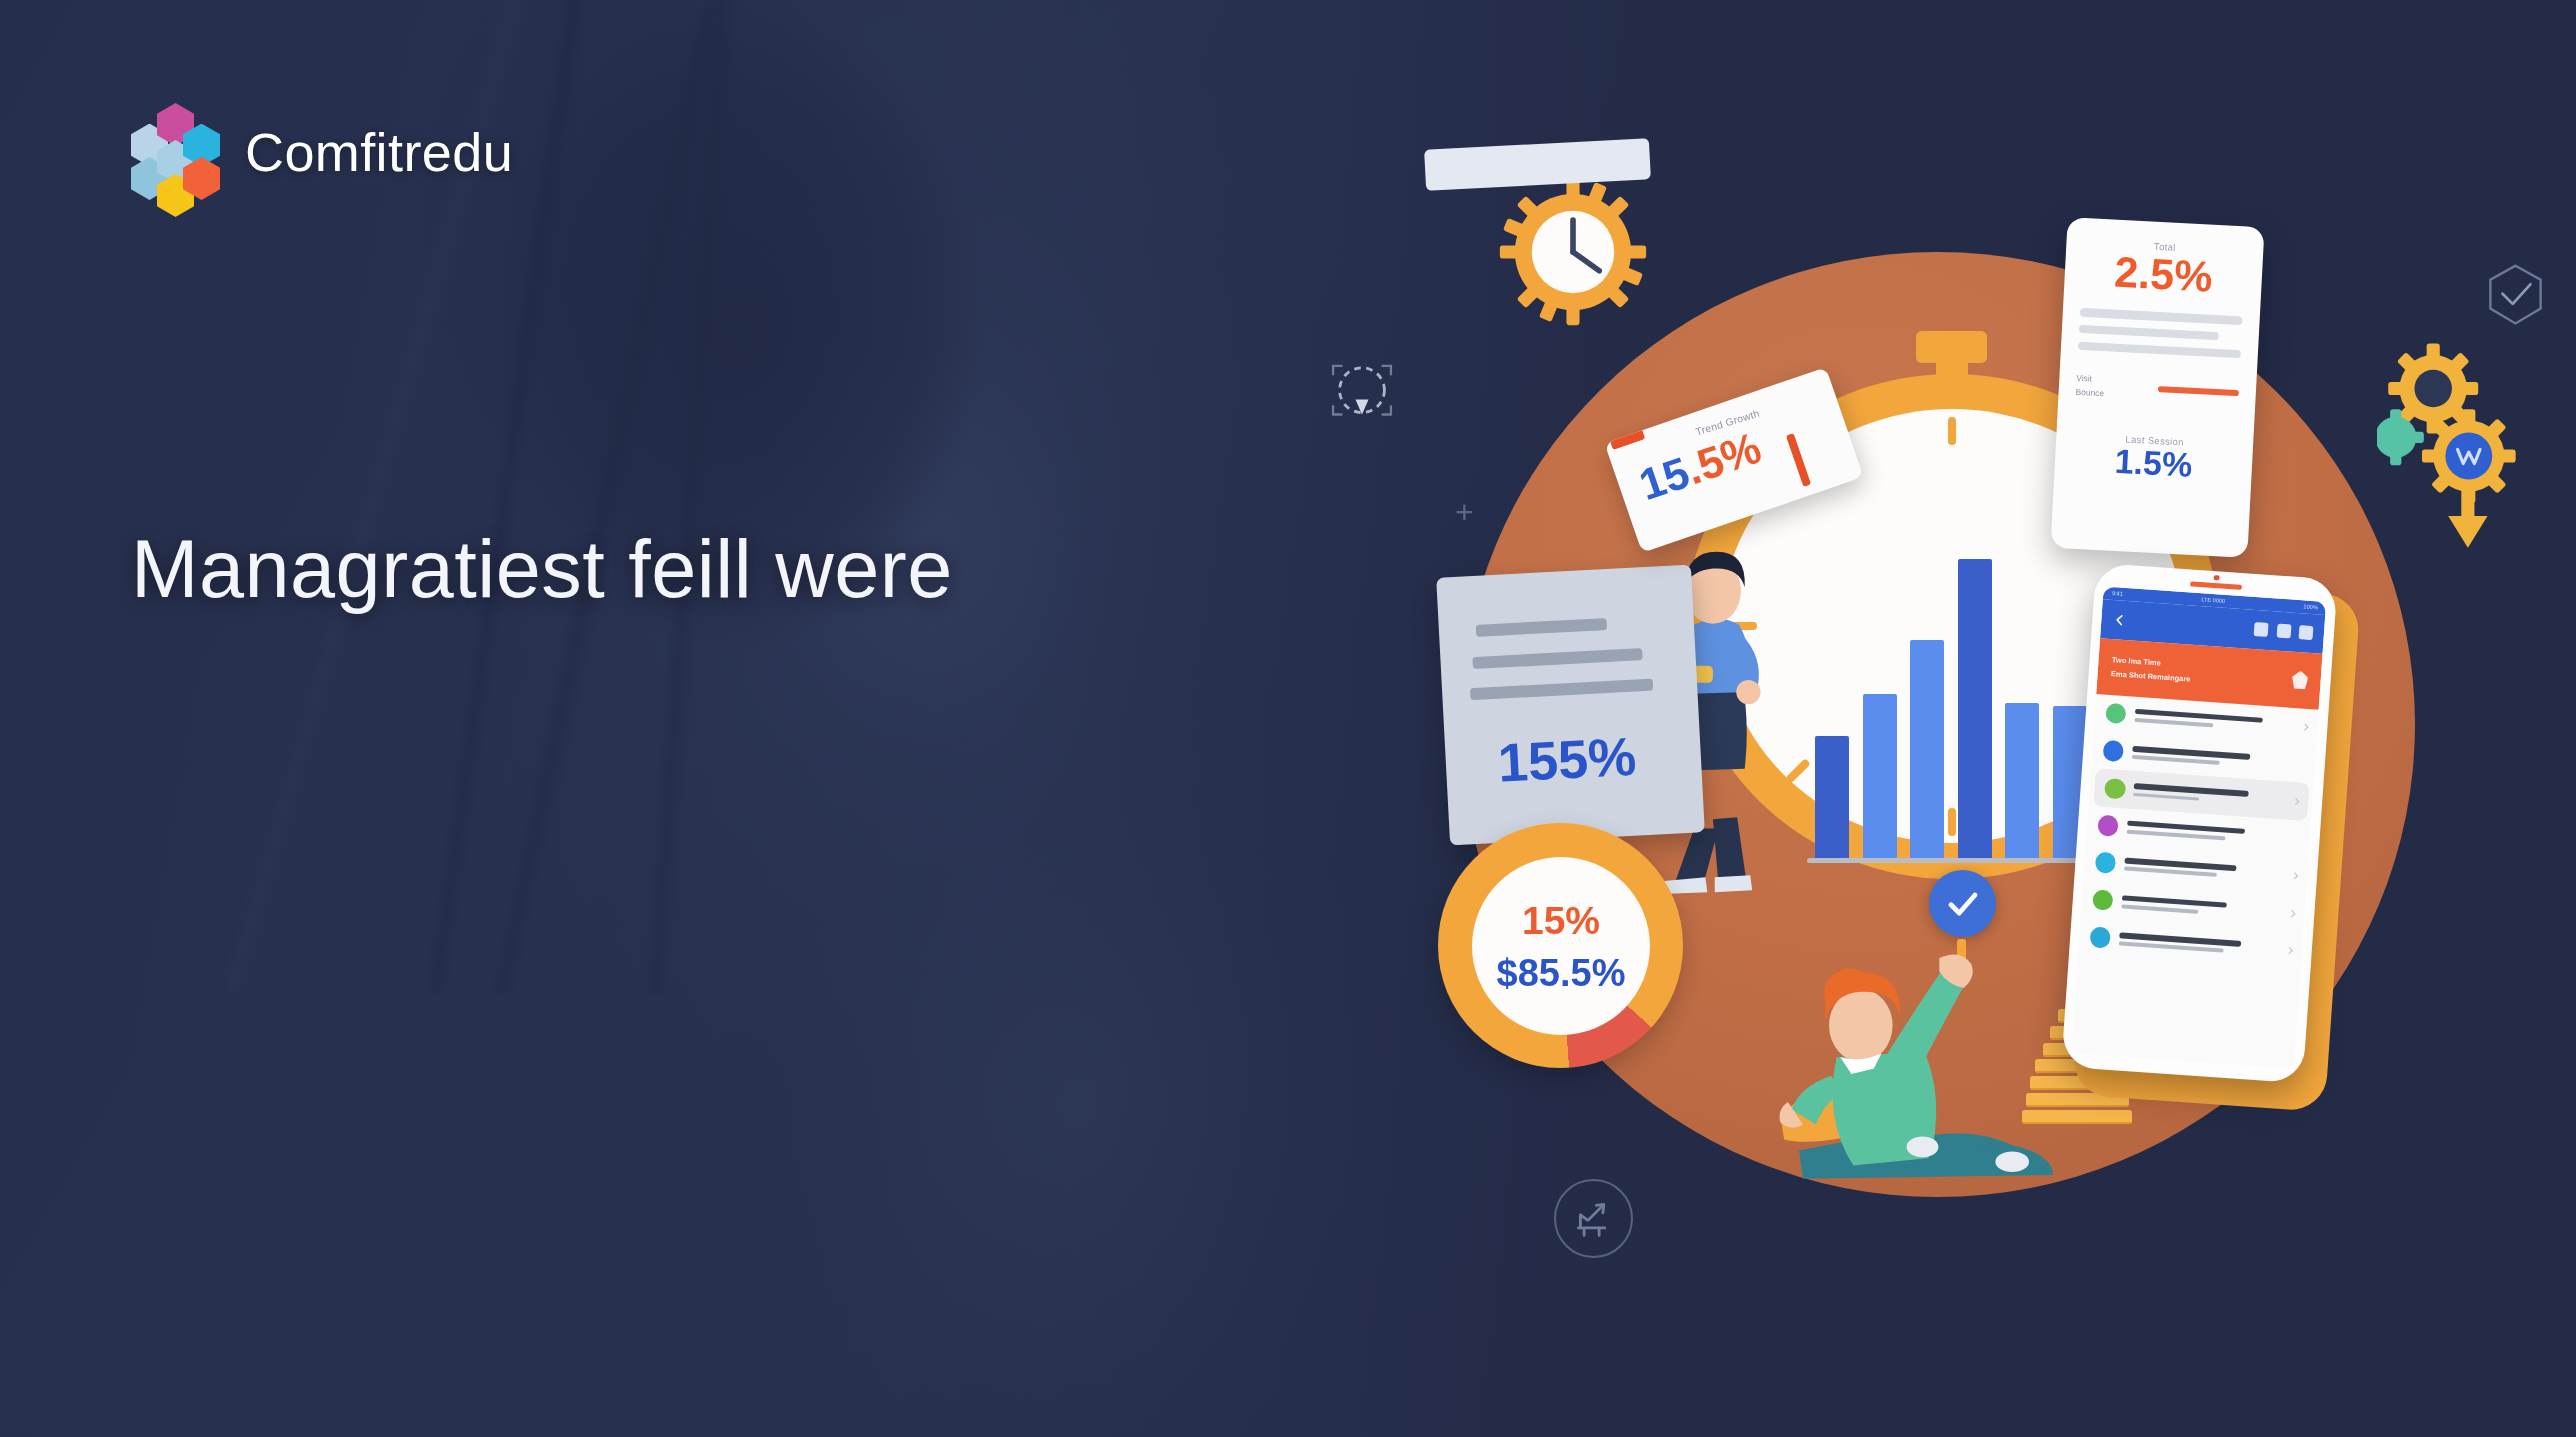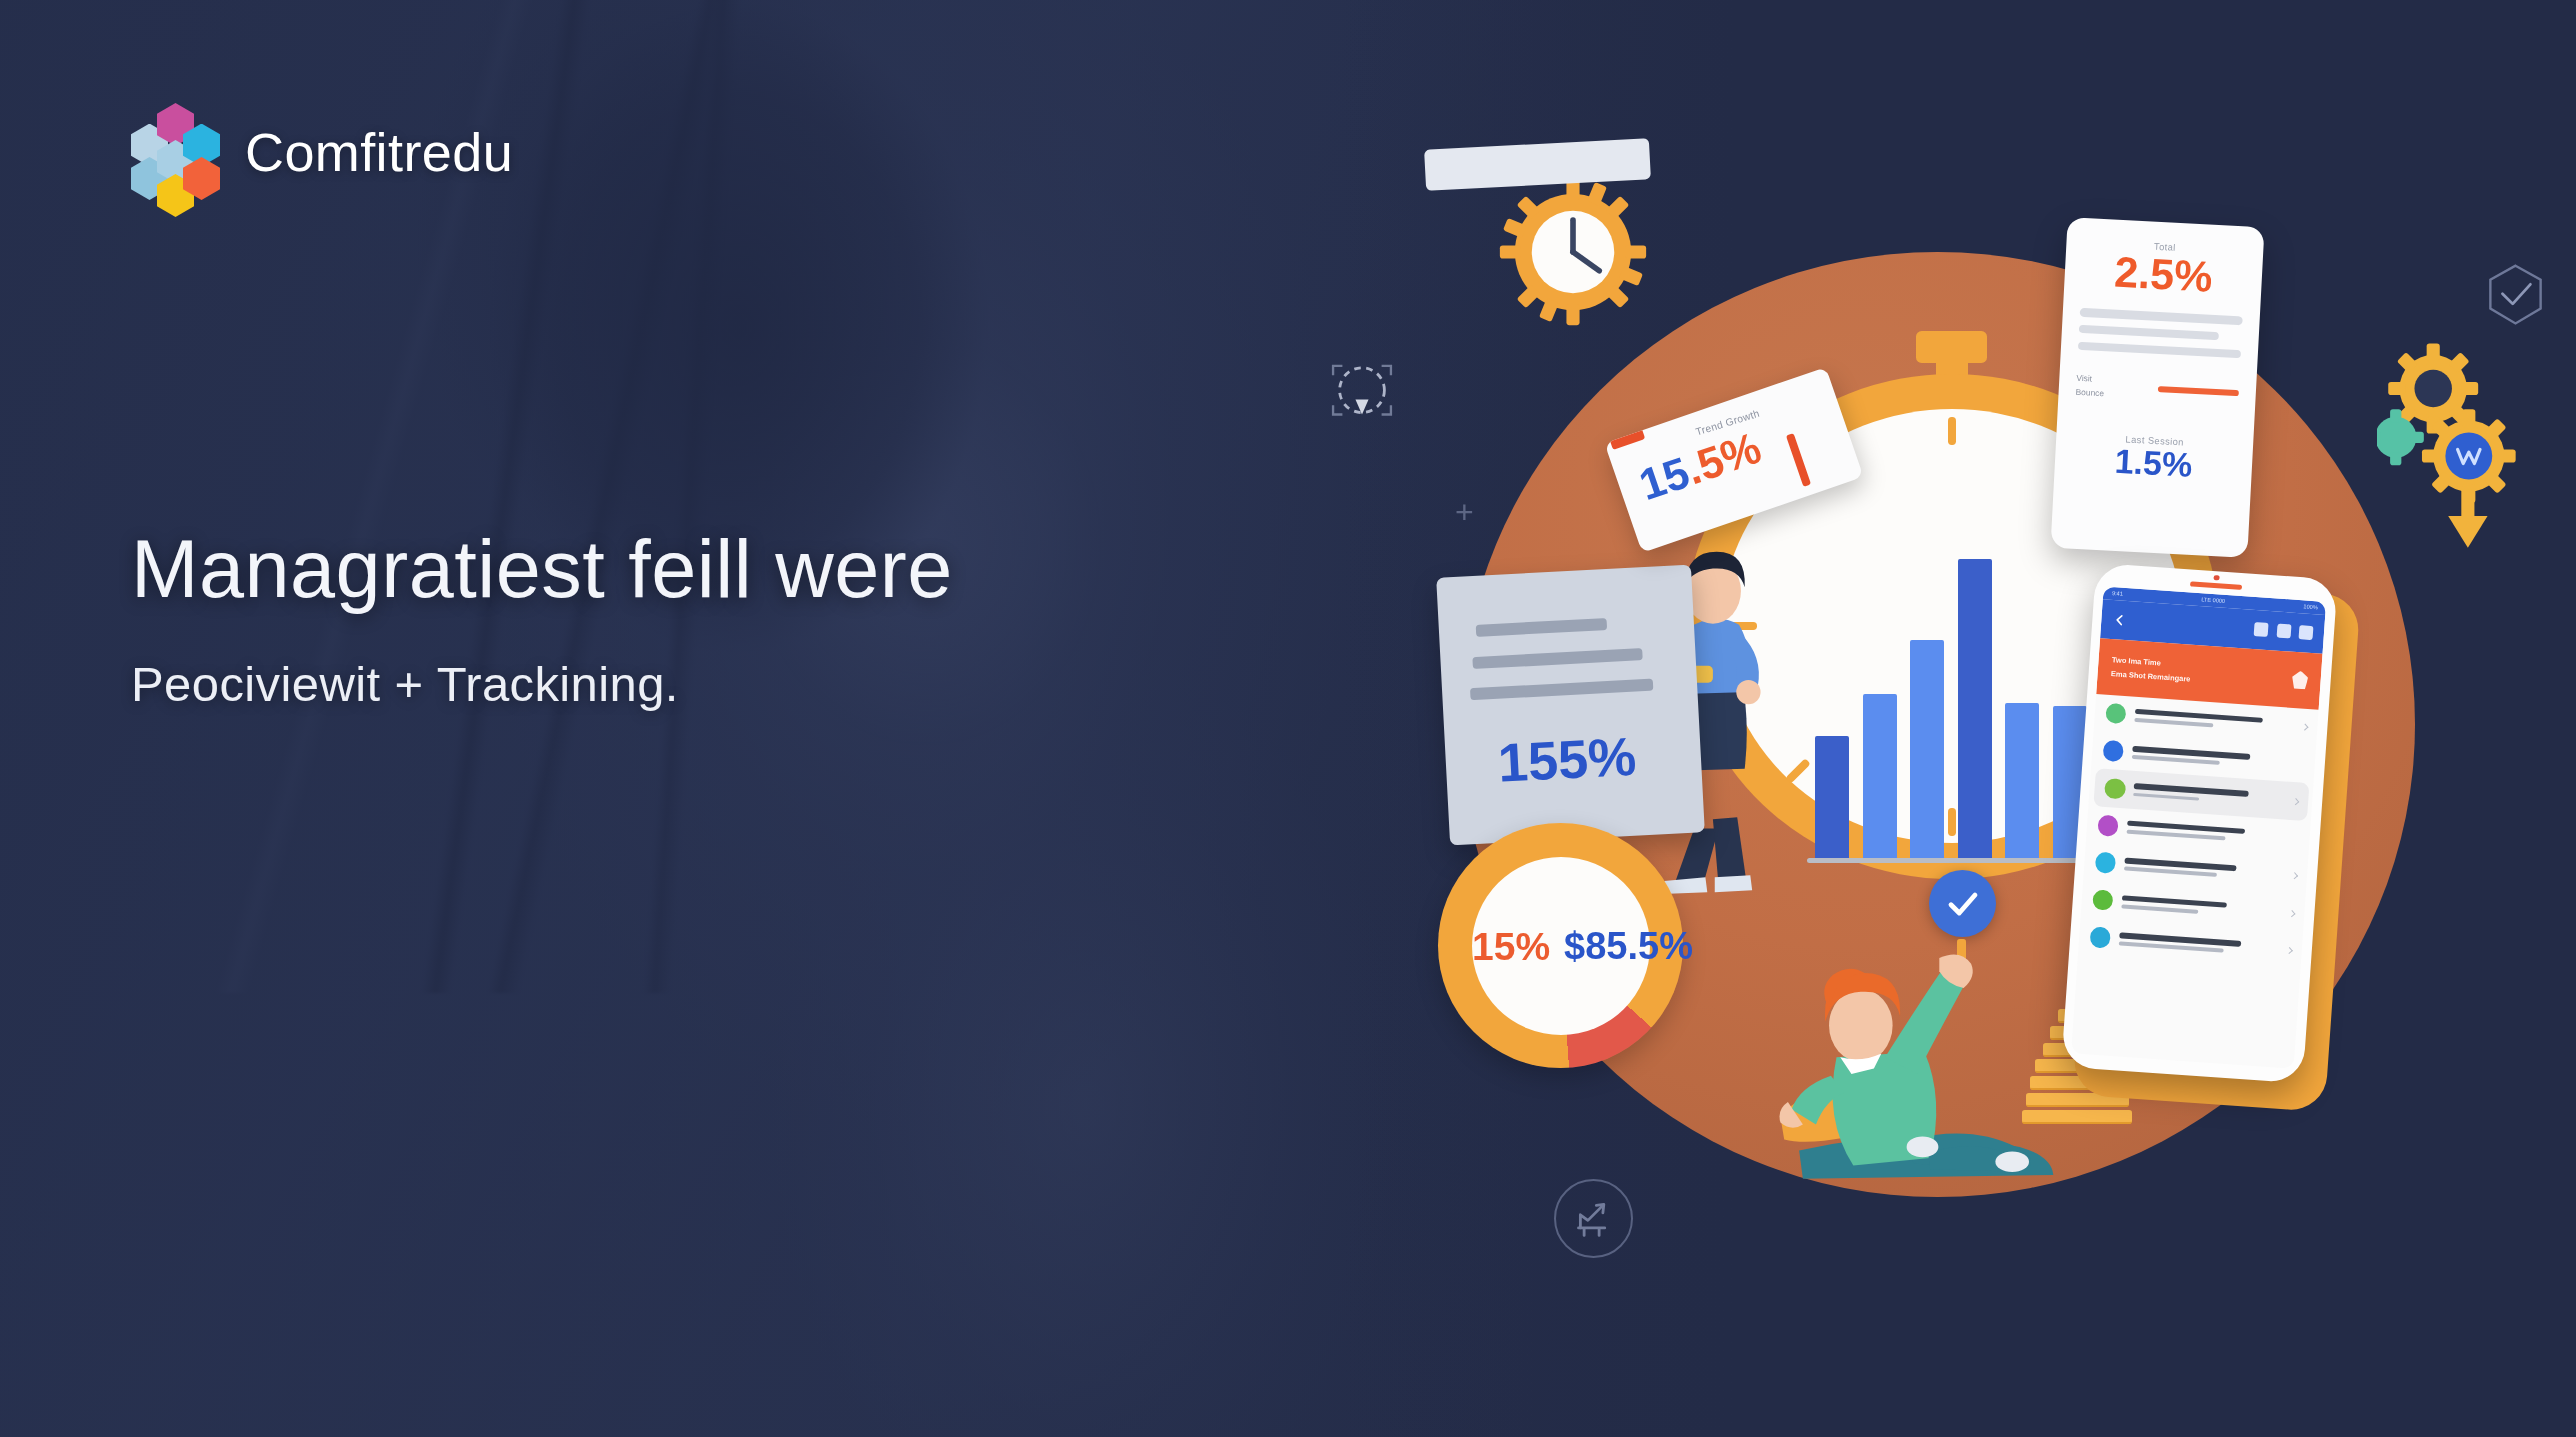--- a/index.html
+++ b/index.html
@@ -119,21 +119,21 @@
   #doc .n155{ position:absolute; left:52px; top:157px; font-size:54px; font-weight:700; color:#2a55c9; }
   #doc-top{ position:absolute; left:20.6px; top:-24px; width:225px; height:41px;
             background:#e4e8f0; border-radius:5.6px; transform:rotate(-3deg); }
 
   
   #donut{ position:absolute; left:34px; top:655px; width:245px; height:245px; border-radius:50%;
           background:conic-gradient(from 132deg, #e2584a 0deg 44deg, #f2a63c 44deg 360deg);
           box-shadow:0 9.4px 24px rgba(0,0,0,.2); }
   #donut-hole{ position:absolute; left:34px; top:34px; width:178px; height:178px;
                border-radius:50%; background:#fdfcfa;
-               display:flex; flex-direction:row; align-items:center; gap:14px; }
+               display:flex; flex-direction:column; align-items:center; justify-content:center; gap:14px; }
   #donut-top{ font-size:39px; font-weight:700; color:#ec5c2f; line-height:1; }
   #donut-bot{ font-size:38px; font-weight:700; color:#2a55c9; line-height:1; }
 
   
   #card-stat{ position:absolute; left:655px; top:54px; width:197px; height:331px;
               background:#fcfcfd; border-radius:17px; transform:rotate(3deg);
               box-shadow:0 13px 32px rgba(0,0,0,.26); padding:19px 17px; }
   #card-stat .cap{ font-size:9.4px; color:#9aa0ad; text-align:center; letter-spacing:0.4px; }
   #card-stat .big-o{ font-size:43px; font-weight:700; color:#ef5b2b; text-align:center; line-height:1.05; }
   #card-stat .big-b{ font-size:34px; font-weight:700; color:#2a55c9; text-align:center; line-height:1.05; }
@@ -210,21 +210,20 @@
     <div class="hex" style="left:26px; top:37px; background:#a8cfe4;"></div>
     <div class="hex" style="left:26px; top:71px; background:#f5c518;"></div>
     <div class="hex" style="left:52px; top:20.6px; background:#2bb3e0;"></div>
     <div class="hex" style="left:52px; top:54px; background:#f2623a;"></div>
   </div>
   <div id="logo-text">Comfitredu</div>
 </div>
 
 <div id="copy">
   <div class="h-line">Managratiest feill were</div>
-  <div id="subtitle">Peociviewit + Trackining.</div>
 </div>
 
 <div id="illus">
 
   <div id="blob"></div>
 
   <svg id="crop-icon" viewBox="0 0 90 90">
     <circle cx="45" cy="42" r="24" fill="none" stroke="#cfd6e8" stroke-width="3" stroke-dasharray="7 6" opacity=".8"></circle>
     <path d="M14 26 L14 16 L24 16 M76 26 L76 16 L66 16 M14 58 L14 68 L24 68 M76 58 L76 68 L66 68" fill="none" stroke="#9aa4c0" stroke-width="2.5" opacity=".65"></path>
     <path d="M38 52 L52 52 L45 68 Z" fill="#e8ecf6" opacity=".9"></path>

